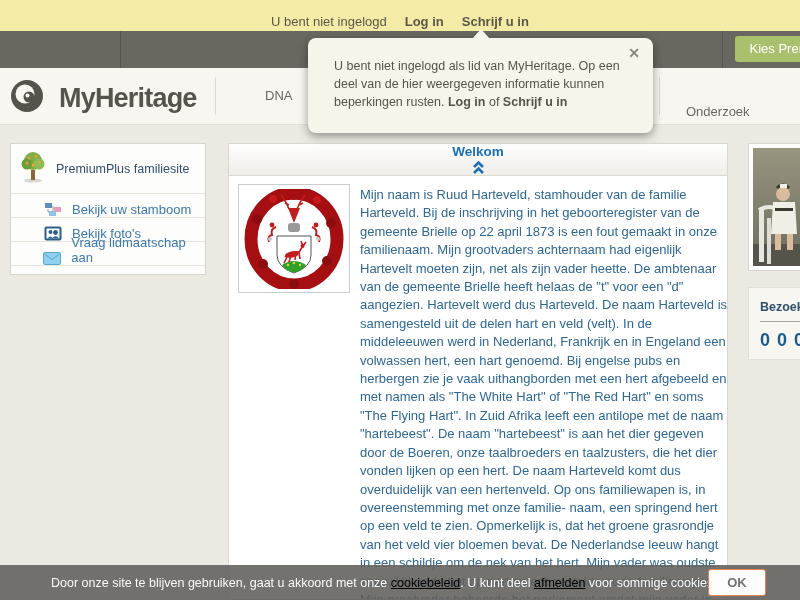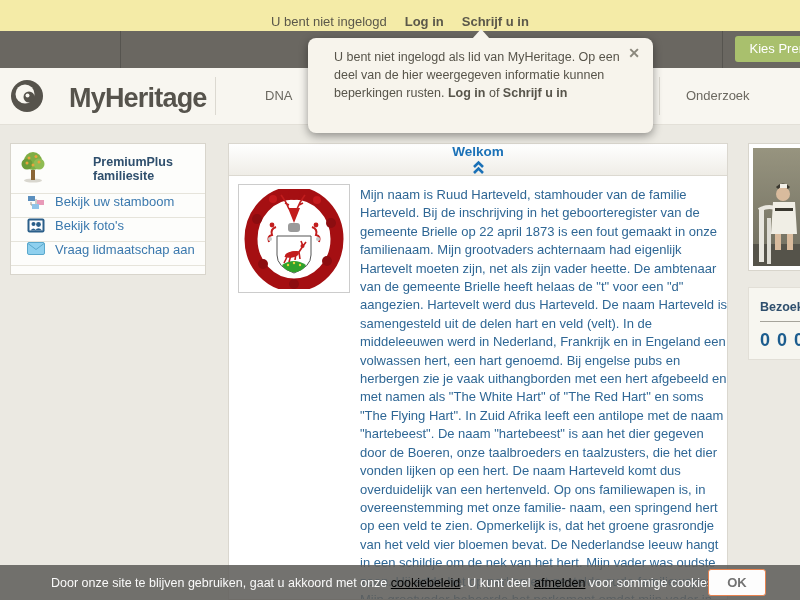--- a/index.html
+++ b/index.html
@@ -17,44 +17,44 @@
   .site-name { position:absolute; left:12px; top:0; height:37px; line-height:37px;
                color:#b3b1ab; font-size:13px; }
   .sb-div { position:absolute; top:0; width:1px; height:37px; background:rgba(0,0,0,0.18); }
   .premium-btn { position:absolute; left:735px; top:5px; height:26px; width:110px;
                  background:#a9c06d; color:#fff; border:none; border-radius:3px;
                  font-size:13px; font-family:inherit; line-height:26px; text-align:center; cursor:pointer; }
 
   
   .header { position:absolute; left:0; top:68px; width:800px; height:57px; background:#f8f6f0;
             border-bottom:1px solid #e3e0d8; }
-  .logo { position:absolute; left:10px; top:11px; display:flex; align-items:center; gap:25px; cursor:pointer; }
+  .logo { position:absolute; left:10px; top:11px; display:flex; align-items:center; gap:15px; cursor:pointer; }
   .logo-text { font-size:27px; font-weight:bold; color:#56534c; letter-spacing:-0.8px; }
   .hdr-div { position:absolute; top:9px; width:1px; height:38px; background:#dcd9d1; }
   .nav-item { position:absolute; top:0; height:56px; line-height:56px; font-size:13px;
               color:#6b6860; cursor:pointer; }
 
   
   .popup { position:absolute; left:308px; top:38px; width:345px; height:95px; background:#f7f4ec;
            border-radius:8px; box-shadow:0 3px 10px rgba(0,0,0,0.4); z-index:60; }
   .popup-arrow { position:absolute; left:164px; top:-9px; width:0; height:0;
                  border-left:9px solid transparent; border-right:9px solid transparent;
                  border-bottom:10px solid #f7f4ec; }
   .popup-close { position:absolute; right:13px; top:7px; color:#8b887d; font-size:14px;
                  font-weight:bold; cursor:pointer; }
-  .popup-text { position:absolute; left:26px; top:10px; width:302px; font-size:12.5px;
+  .popup-text { position:absolute; left:26px; top:19px; width:302px; font-size:12.5px;
                 line-height:18px; color:#57544a; }
   .popup-text a { color:#57544a; font-weight:bold; text-decoration:none; cursor:pointer; }
 
   
   .sidebar { position:absolute; left:10px; top:143px; width:196px; background:#fdfdfb;
              border:1px solid #d8d5cc; padding-bottom:8px; }
   .sb-header { display:flex; align-items:center; gap:9px; padding:7px 8px 6px 8px; }
-  .sb-title { font-size:12.5px; font-weight:bold; color:#2f4f6d;margin-left:37px; }
-  .sb-item { display:flex; align-items:flex-start; gap:10px; height:24px; padding-left:15px;
+  .sb-title { font-size:12.5px; font-weight:normal; color:#2f4f6d; }
+  .sb-item { display:flex; align-items:flex-end; gap:10px; height:24px; padding-left:32px;
              border-top:1px solid #e6e4db; cursor:pointer; }
   .sb-item .lbl { font-size:13px; color:#3b79ae; }
   .sb-bottom { border-top:1px solid #e6e4db; margin-top:0; }
   .sb-item-icon { width:19px; display:flex; justify-content:center; }
 
   
   .main { position:absolute; left:228px; top:143px; width:500px; height:457px; background:#fff;
           border:1px solid #dad7cf; overflow:hidden; }
   .main-header { height:32px; background:linear-gradient(#ffffff,#efede7);
                  border-bottom:1px solid #dcd9d1; display:flex; align-items:center;
@@ -108,21 +108,21 @@
         <circle cx="15" cy="15" r="9.5" fill="#f8f6f0"></circle>
         <circle cx="19" cy="18" r="5.5" fill="#56534c"></circle>
         <circle cx="17.5" cy="16.5" r="2" fill="#f8f6f0"></circle>
       </svg>
     </span>
     <span class="logo-text">MyHeritage</span>
   </div>
   <div class="hdr-div" style="left:215px;"></div>
   <div class="nav-item" style="left:265px;">DNA</div>
   <div class="hdr-div" style="left:659px;"></div>
-  <div class="nav-item" style="left:686px;">Onderzoek</div>
+  <div class="nav-item" style="left:686px;margin-top:16px;">Onderzoek</div>
 </div>
 
 <div class="sidebar">
   <div class="sb-header">
     <span>
       <svg width="28" height="32" viewBox="0 0 28 32">
         <ellipse cx="14" cy="29.5" rx="9" ry="2" fill="#d9d7cf"></ellipse>
         <rect x="12" y="19" width="4" height="10" fill="#8a6636"></rect>
         <circle cx="14" cy="10" r="9" fill="#7fae45"></circle>
         <circle cx="8" cy="13" r="5.5" fill="#6b9c38"></circle>

